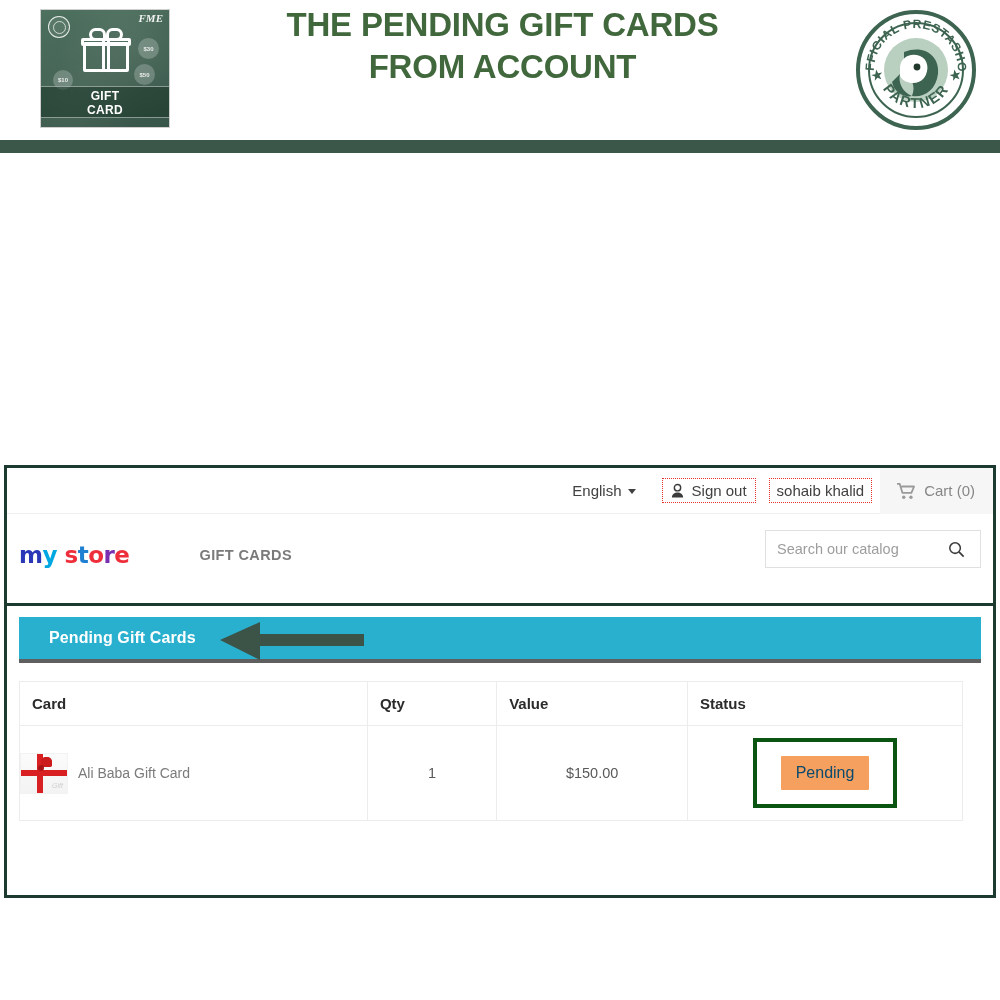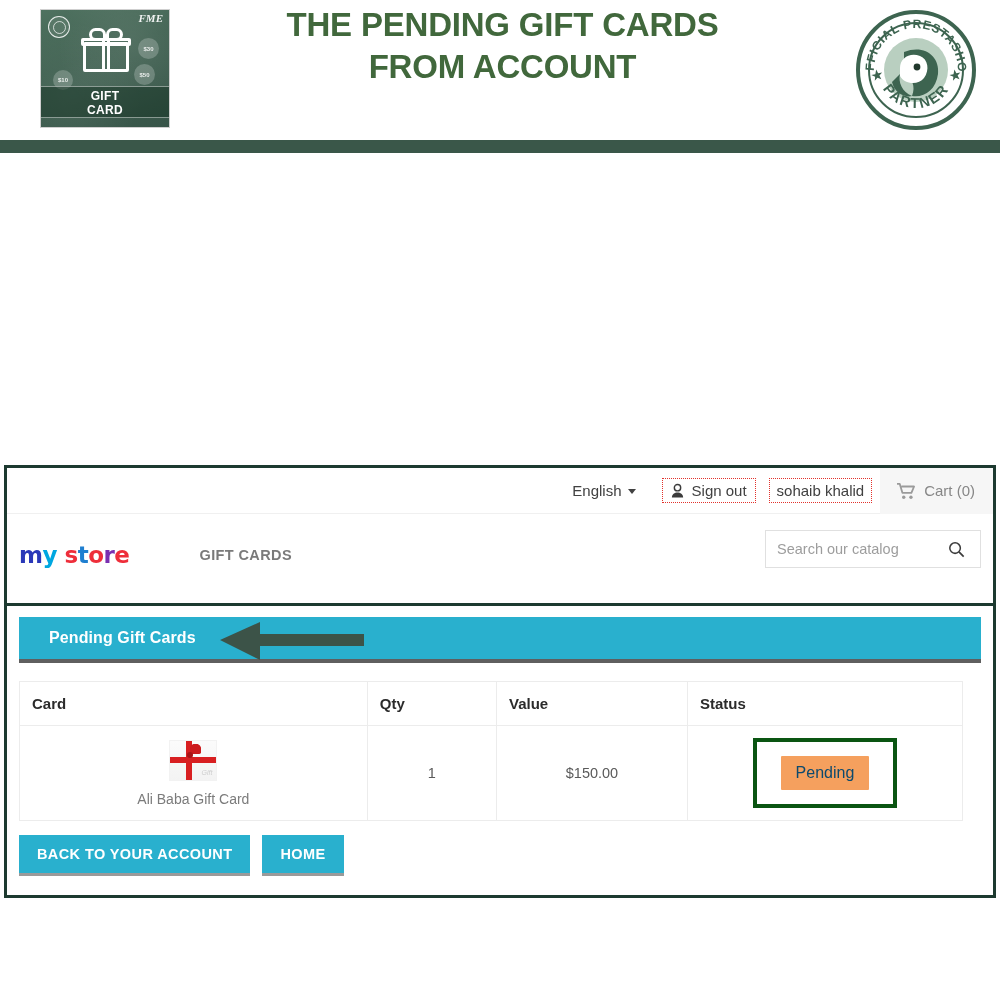--- a/index.html
+++ b/index.html
@@ -297,21 +297,21 @@
     vertical-align: middle;
     height: 95px;
   }
   table.gc-table td:last-child { border-right: 0; }
   .col-card { width: 350px; }
   .col-qty  { width: 130px; }
   .col-val  { width: 192px; }
   .col-stat { width: 276px; }
 
   .card-cell-inner {
-    display:flex; flex-direction:column; align-items:center; gap:10px;
+    display:flex; flex-direction:row; align-items:center; gap:10px;
   }
   .card-thumb {
     width: 48px; height: 41px;
     background: linear-gradient(180deg,#fbfbfb 0%,#f3f3f3 100%);
     border: 1px solid #f2f2f2;
     position: relative;
     overflow: hidden;
   }
   .ribbon-h {
     position:absolute; left:0; right:0; top:16px; height:6px;
@@ -517,18 +517,14 @@
           <td class="col-val">$150.00</td>
           <td class="col-stat status-cell">
             <span class="status-anno">
               <span class="status-badge">Pending</span>
             </span>
           </td>
         </tr>
       </tbody>
     </table>
 
-    <div class="btn-row">
-      <button class="btn">BACK TO YOUR ACCOUNT</button>
-      <button class="btn">HOME</button>
-    </div>
   </div>
 </div>
 
 </body></html>

